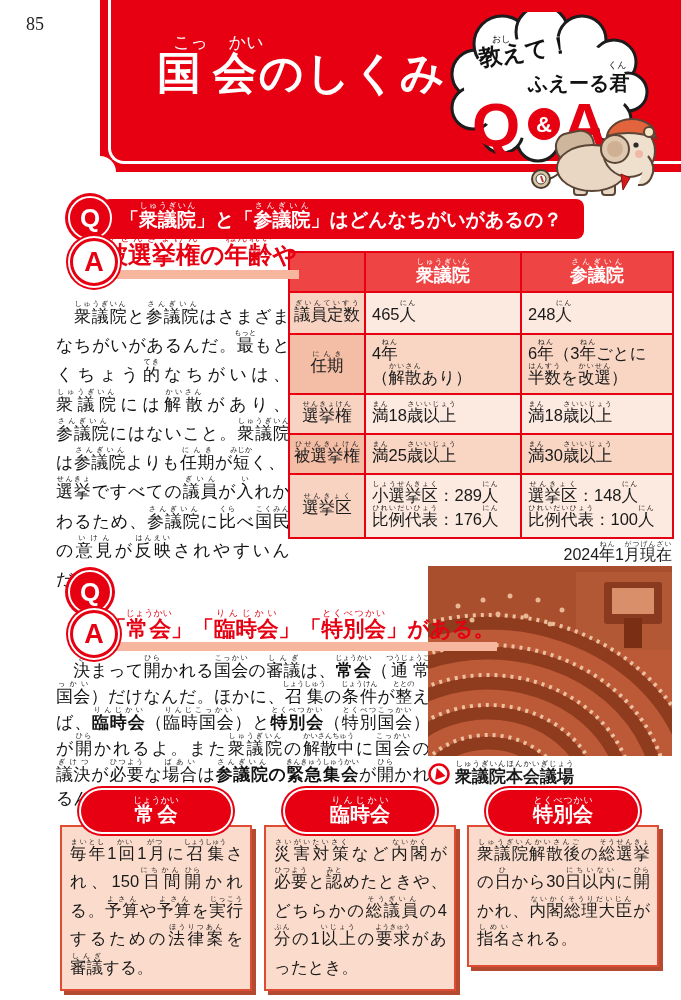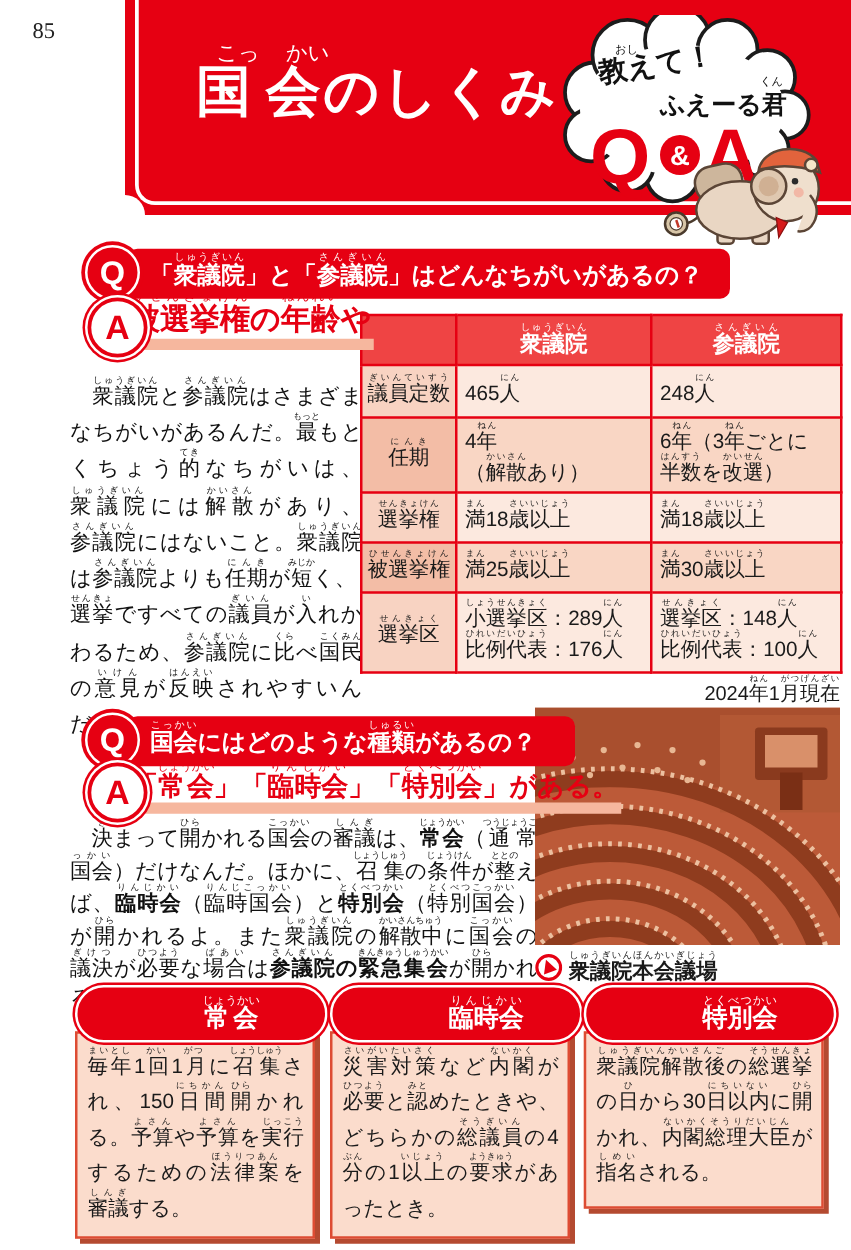--- a/index.html
+++ b/index.html
@@ -60,21 +60,21 @@
   .photo{position:absolute;left:428px;top:566px;width:244px;height:190px;z-index:2;}
   .caption{position:absolute;left:428px;top:760px;display:flex;align-items:center;gap:5px;
       font-size:17px;font-weight:bold;z-index:2;}
   .caption rt{font-size:7.5px;}
 
   
   .session{position:absolute;top:788px;width:192px;}
   .s1{left:60px;} .s2{left:264px;} .s3{left:467px;}
   .pill{position:relative;z-index:2;width:150px;height:42px;margin:0 auto;background:#e60012;
       border:2px solid #fff;box-shadow:0 0 0 2px #e60012;border-radius:23px;color:#fff;
-      font-weight:bold;font-size:20px;display:flex;align-items:center;justify-content:center;padding-left:48px;}
+      font-weight:bold;font-size:20px;display:flex;align-items:center;justify-content:center;}
   .pill rt{font-size:9px;}
   .panel{position:relative;z-index:1;margin-top:-9px;background:#fbdccc;border:2px solid #dd4c33;
       box-shadow:4px 4px 0 #b44a30;min-height:118px;padding:12px 7px 8px 8px;font-size:16.5px;
       line-height:1.72;text-align:justify;}
 </style>
 </head>
 <body>
 
 <div id="page">
 
@@ -182,23 +182,20 @@
       <td><ruby>小選挙区<rt>しょうせんきょく</rt></ruby>：289<ruby>人<rt>にん</rt></ruby><br><ruby>比例代表<rt>ひれいだいひょう</rt></ruby>：176<ruby>人<rt>にん</rt></ruby></td>
       <td><ruby>選挙区<rt>せんきょく</rt></ruby>：148<ruby>人<rt>にん</rt></ruby><br><ruby>比例代表<rt>ひれいだいひょう</rt></ruby>：100<ruby>人<rt>にん</rt></ruby></td>
     </tr>
   </tbody>
     </table>
   <div class="table-note">2024<ruby>年<rt>ねん</rt></ruby>1<ruby>月現在<rt>がつげんざい</rt></ruby></div>
 
   <div class="q-badge" style="left:68px;top:570px;">
       <span>Q</span>
     </div>
-  <div class="q-bar" style="left:102px;top:573px;width:328px;height:34px;">
-    <span><ruby>国会<rt>こっかい</rt></ruby>にはどのような<ruby>種類<rt>しゅるい</rt></ruby>があるの？</span>
-  </div>
 
   <svg class="photo" viewBox="0 0 244 190">
     <rect width="244" height="190" fill="#bc5a38"></rect>
     <rect width="244" height="64" fill="#a94f2e"></rect>
     <rect x="148" y="6" width="96" height="78" fill="#b35834"></rect>
     <rect x="176" y="16" width="58" height="42" rx="3" fill="#8a3a1e"></rect>
     <rect x="184" y="22" width="42" height="26" fill="#d9906a"></rect>
     <rect x="196" y="52" width="18" height="30" fill="#7a2f15"></rect>
     <g fill="none" stroke="#8f3c1e" stroke-width="13">
       <ellipse cx="60" cy="235" rx="70" ry="58"></ellipse>

